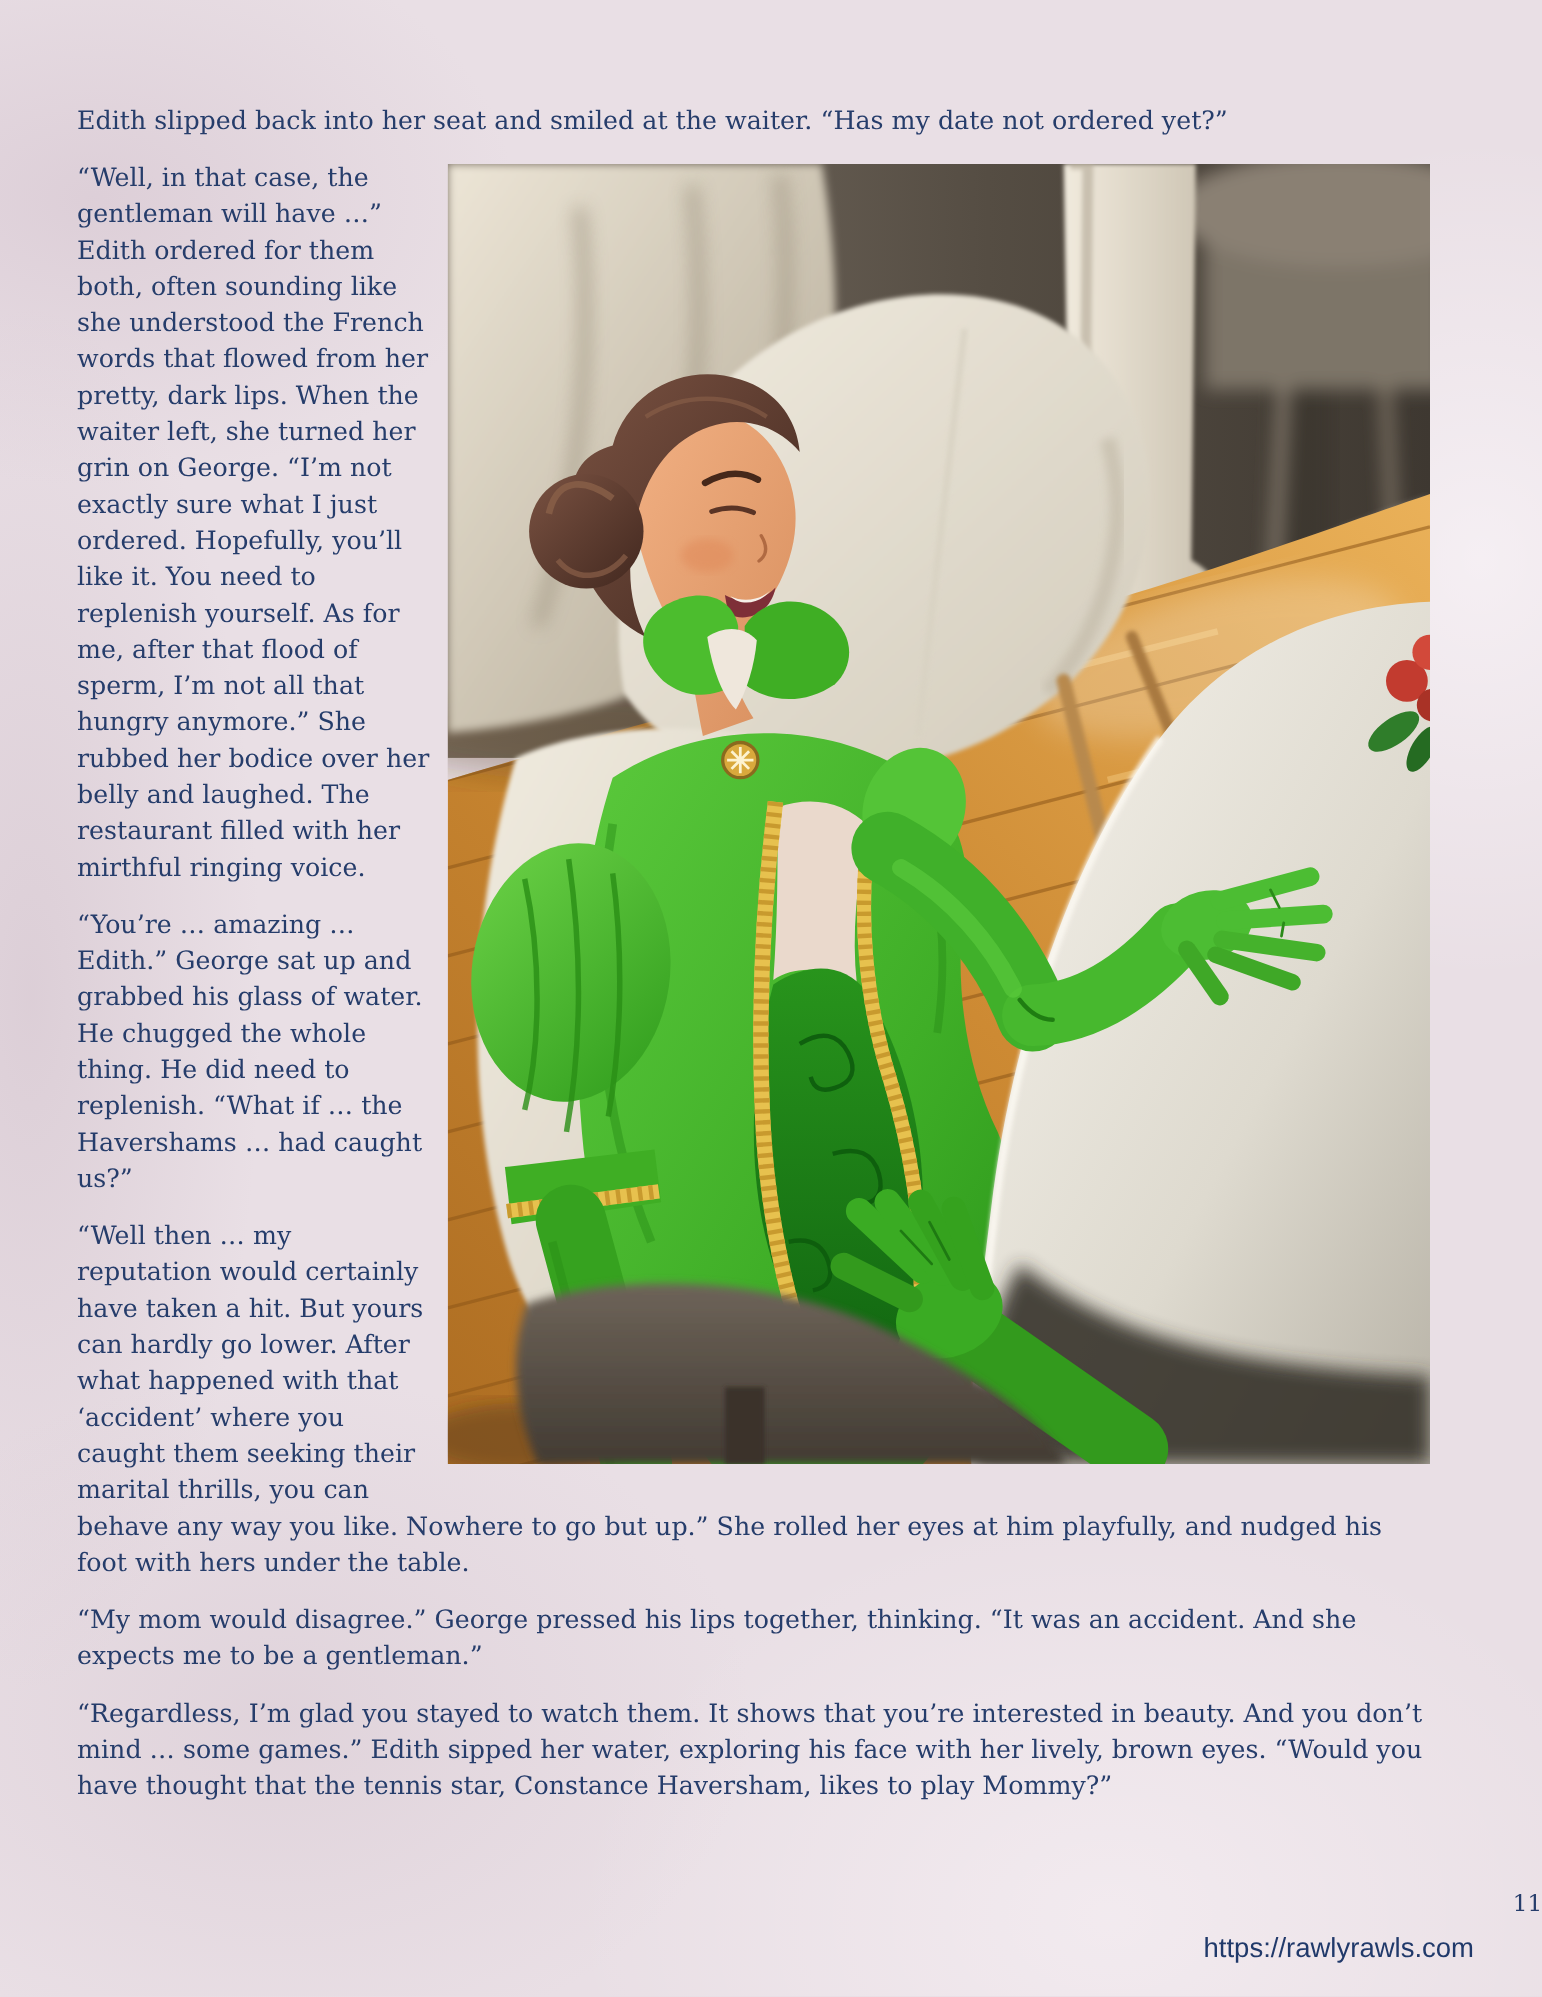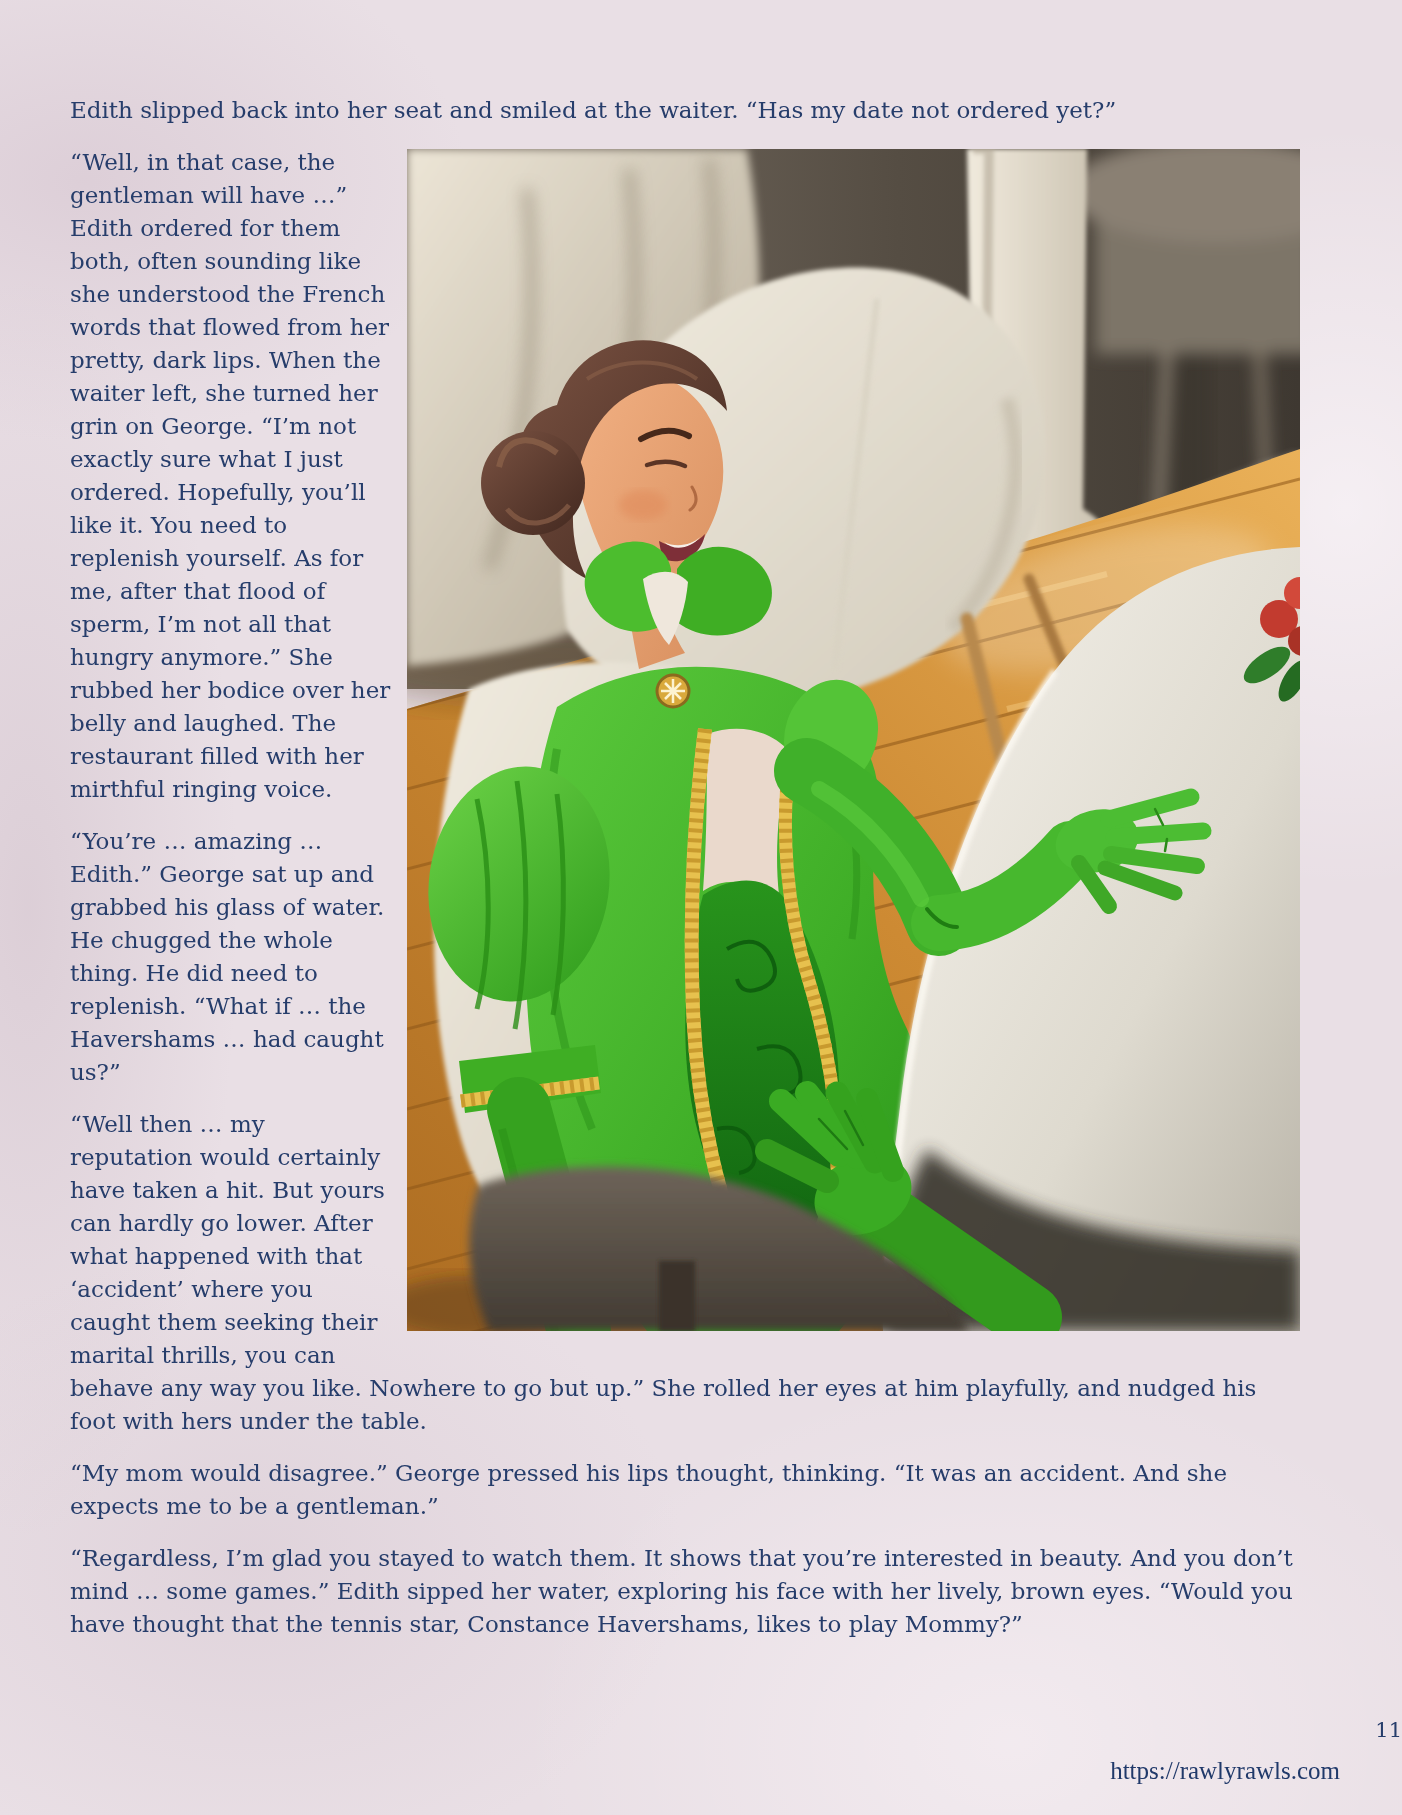--- a/index.html
+++ b/index.html
@@ -39,21 +39,21 @@
   .page-number{
     position:absolute;
     top:1718px;left:0;right:0;
     text-align:right;
     font-size:21px;
     color:#263d6b;
   }
   .site-url{
     position:absolute;
     top:1757px;right:62px;
-    font-family:Liberation Serif, serif;
+    font-family:Liberation Sans, sans-serif;
     font-size:25px;
     color:#20396a;
   }
 </style>
 </head>
 <body>
 
 <main class="page">
   <div class="content">
     <p>Edith slipped back into her seat and smiled at the waiter. “Has my date not ordered yet?”</p>
@@ -319,19 +319,19 @@
               <rect x="252" y="1112" width="36" height="70" fill="#3a332b" filter="url(#b2)"></rect>
             </g>
           </g>
         </svg>
       </figure>
       <p>“Well, in that case, the gentleman will have …” Edith ordered for them both, often sounding like she understood the French words that flowed from her pretty, dark lips. When the waiter left, she turned her grin on George. “I’m not exactly sure what I just ordered. Hopefully, you’ll like it. You need to replenish yourself. As for me, after that flood of sperm, I’m not all that hungry anymore.” She rubbed her bodice over her belly and laughed. The restaurant filled with her mirthful ringing voice.</p>
       <p>“You’re … amazing … Edith.” George sat up and grabbed his glass of water. He chugged the whole thing. He did need to replenish. “What if … the Havershams … had caught us?”</p>
       <p>“Well then … my reputation would certainly have taken a hit. But yours can hardly go lower. After what happened with that ‘accident’ where you caught them seeking their marital thrills, you can behave any way you like. Nowhere to go but up.” She rolled her eyes at him playfully, and nudged his foot with hers under the table.</p>
     </div>
 
-    <p>“My mom would disagree.” George pressed his lips thought, thinking. “It was an accident. And she expects me to be a gentleman.”</p>
-    <p>“Regardless, I’m glad you stayed to watch them. It shows that you’re interested in beauty. And you don’t mind … some games.” Edith sipped her water, exploring his face with her lively, brown eyes. “Would you have thought that the tennis star, Constance Havershams, likes to play Mommy?”</p>
+    <p>“My mom would disagree.” George pressed his lips together, thinking. “It was an accident. And she expects me to be a gentleman.”</p>
+    <p>“Regardless, I’m glad you stayed to watch them. It shows that you’re interested in beauty. And you don’t mind … some games.” Edith sipped her water, exploring his face with her lively, brown eyes. “Would you have thought that the tennis star, Constance Haversham, likes to play Mommy?”</p>
   </div>
 
   <div class="page-number">11</div>
   <div class="site-url">https://rawlyrawls.com</div>
 </main>
 
 </body></html>

